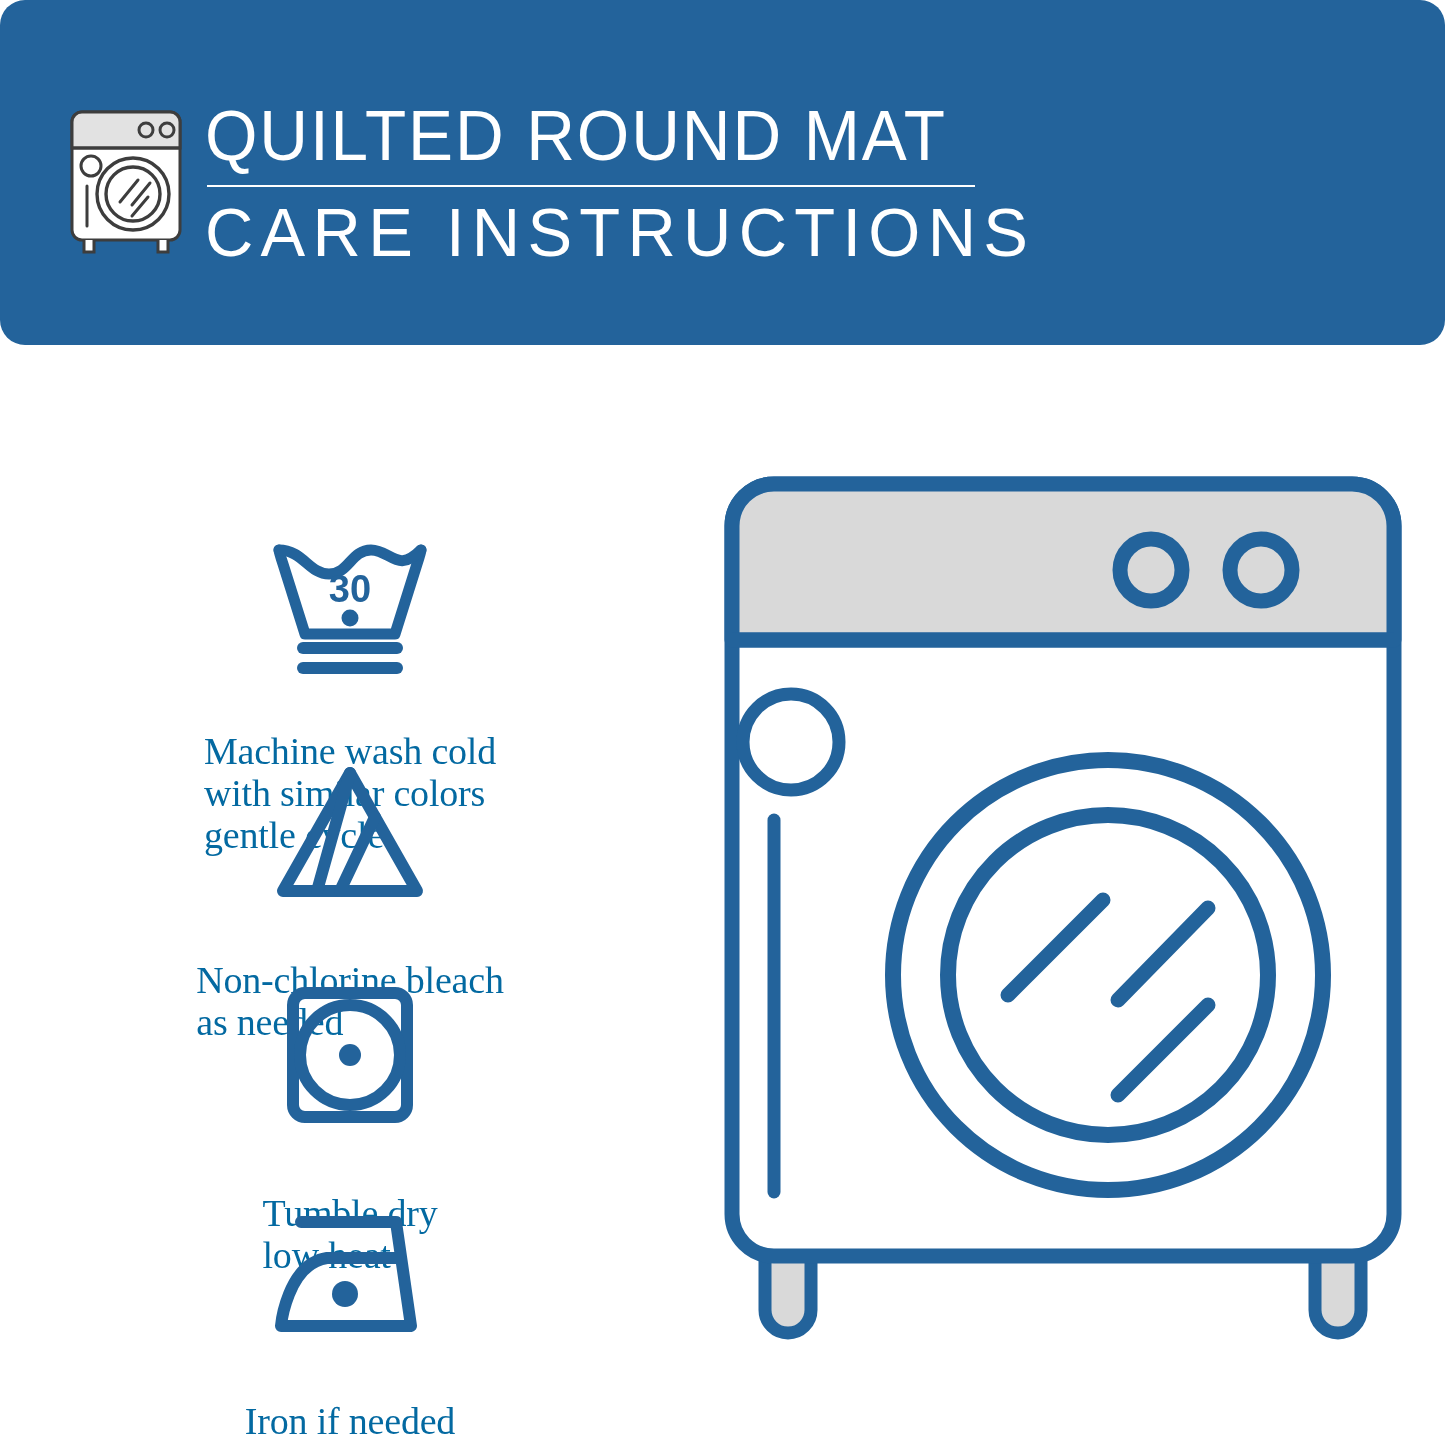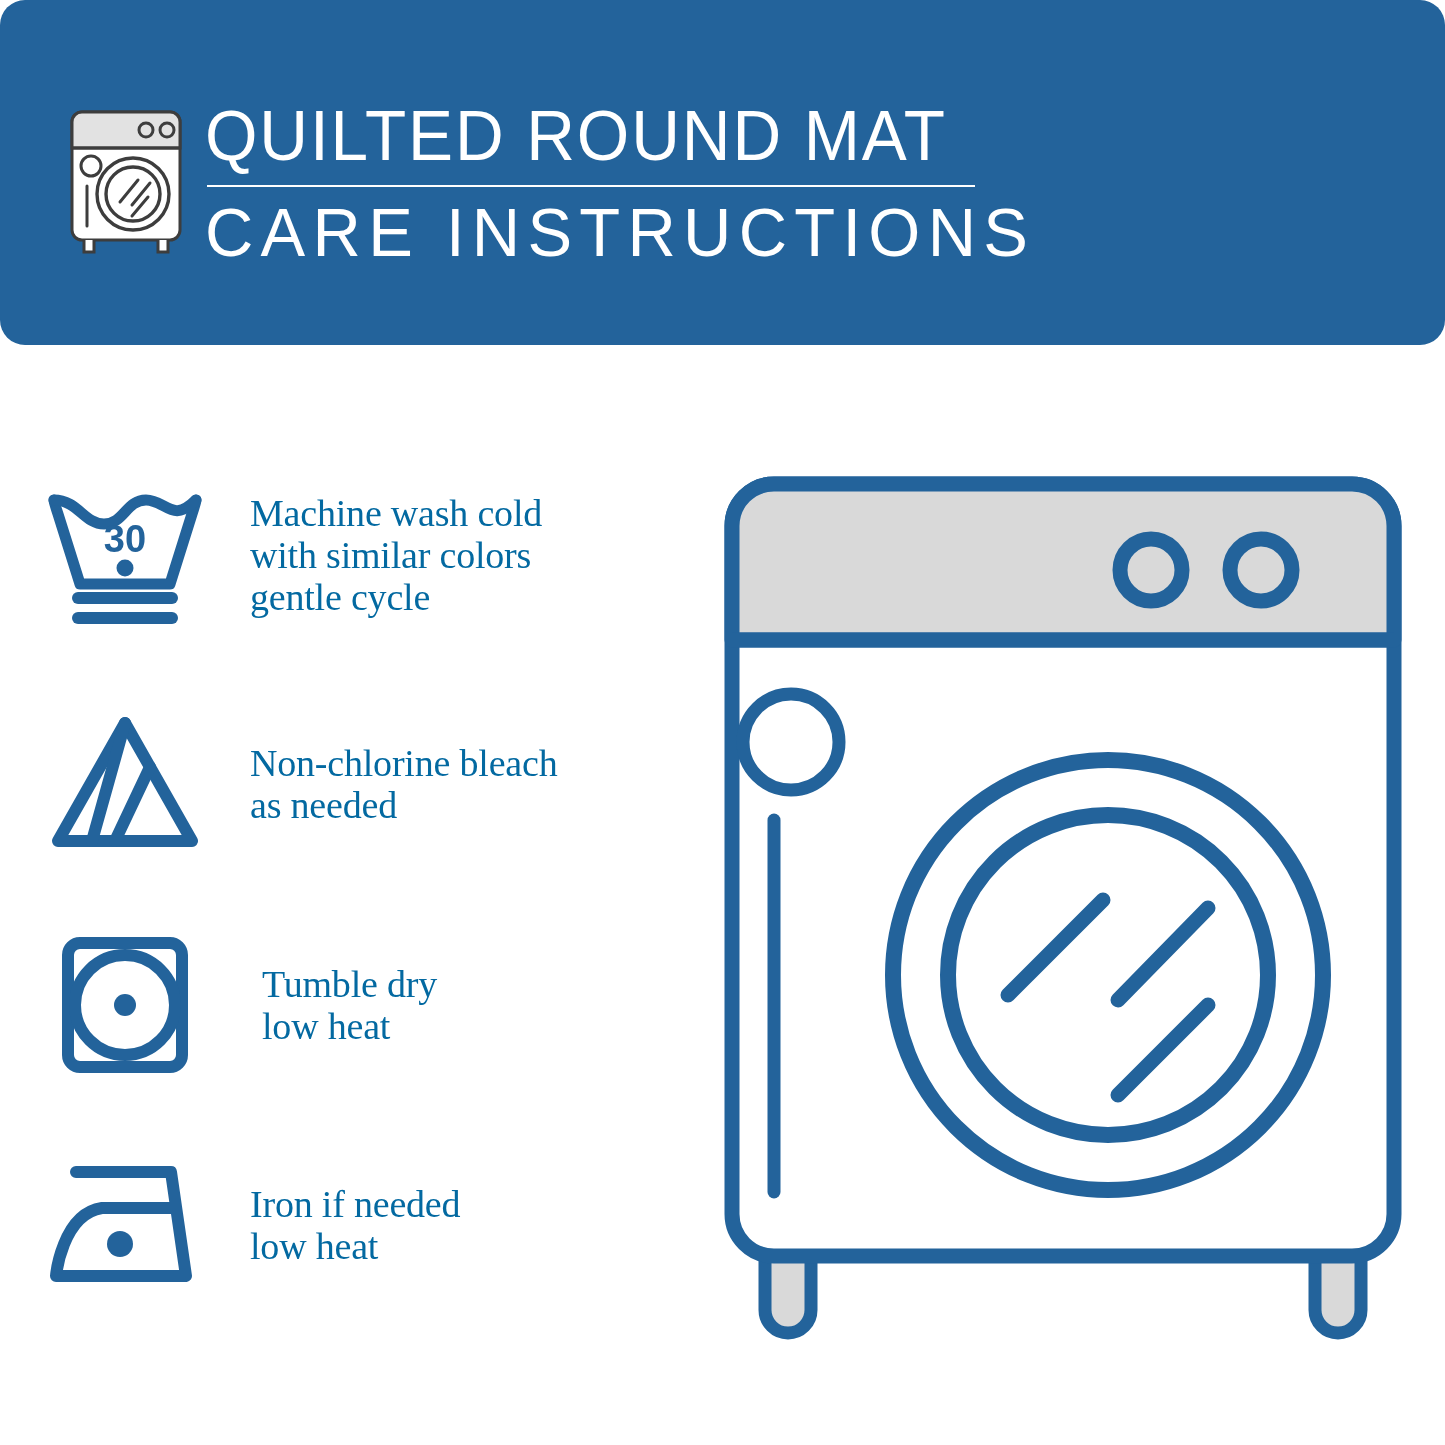--- a/index.html
+++ b/index.html
@@ -78,20 +78,21 @@
     left: 0;
     top: 345px;
     width: 700px;
   }
   .care-row {
     position: absolute;
     left: 0;
     width: 700px;
     display: flex;
     align-items: center;
+    flex-direction: column;
   }
   .care-row .icon-box {
     width: 250px;
     flex: 0 0 250px;
     display: flex;
     justify-content: center;
     align-items: center;
   }
   .care-row .label {
     flex: 1 1 auto;

